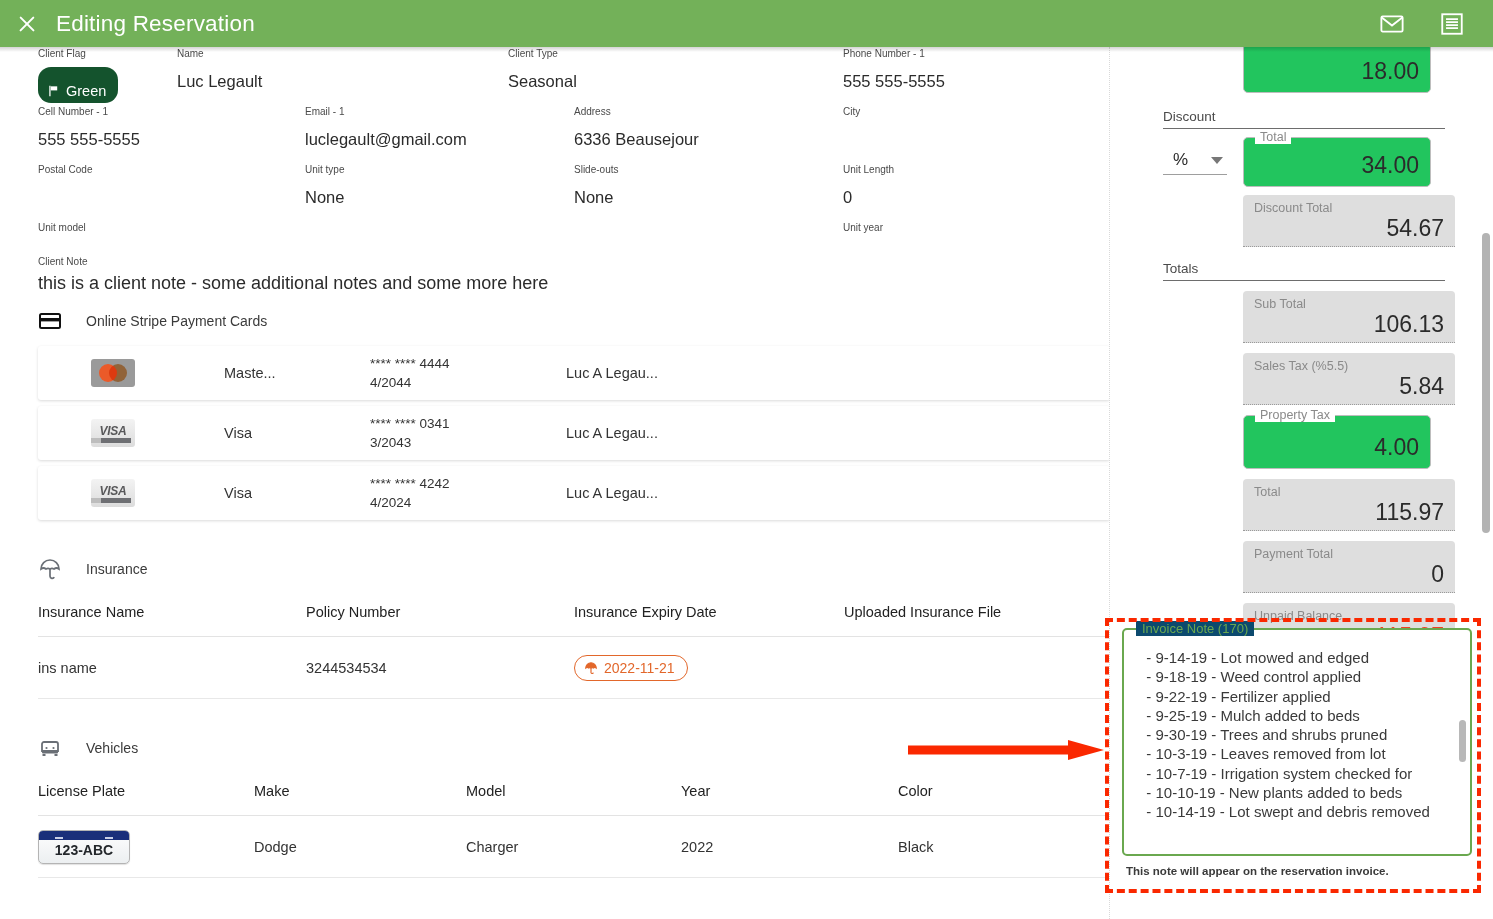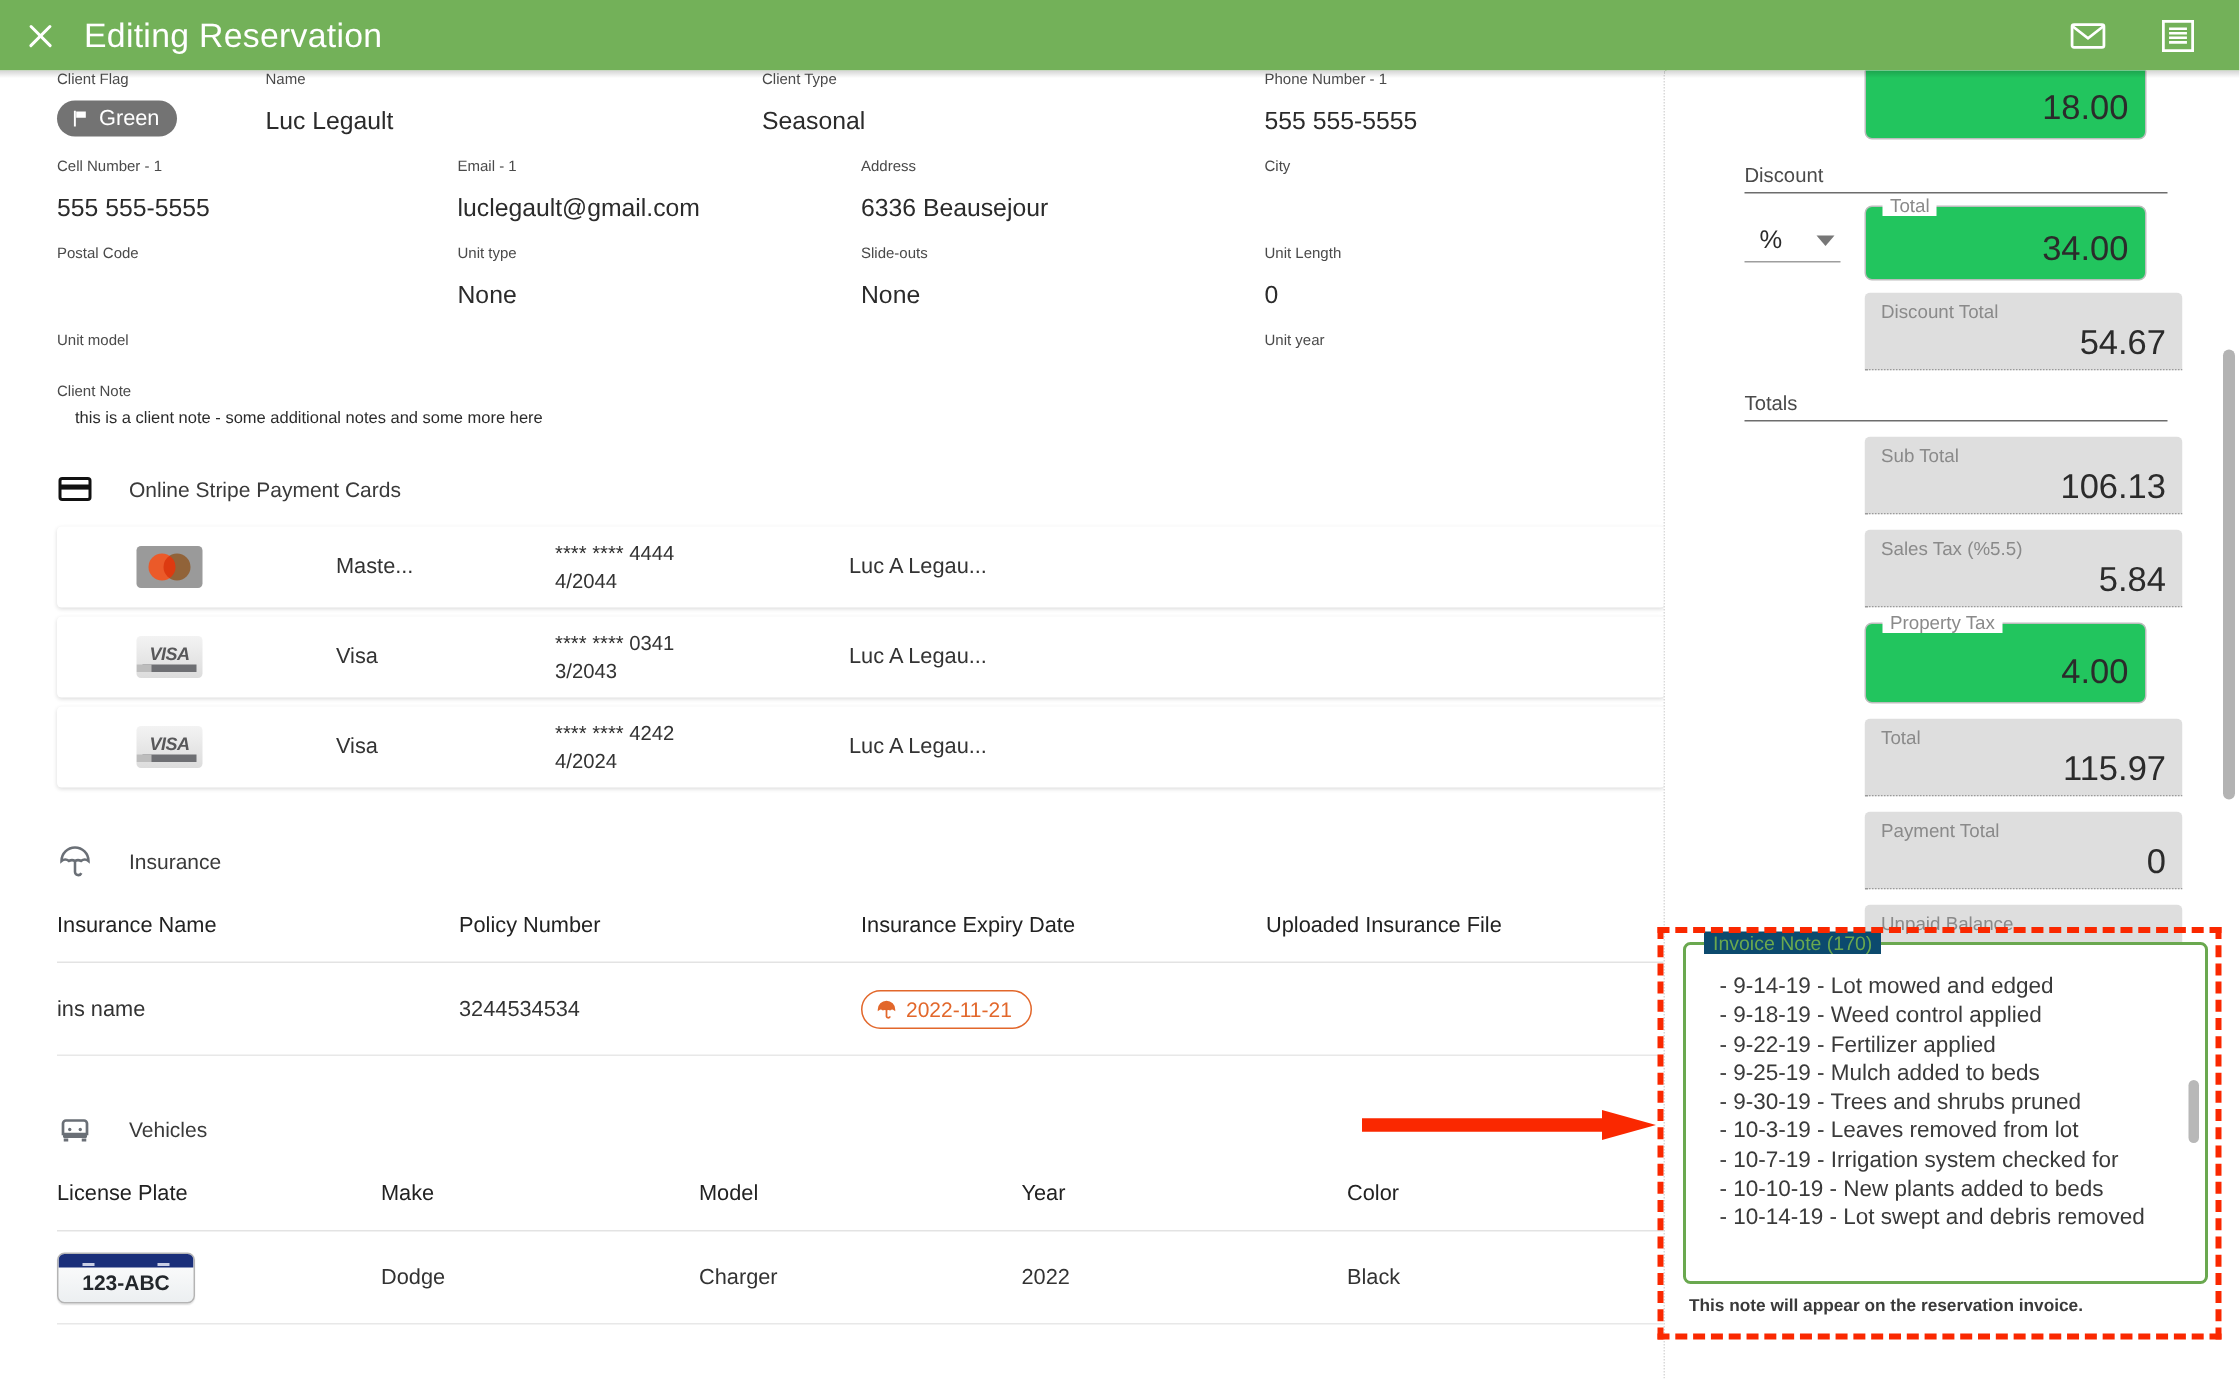--- a/index.html
+++ b/index.html
@@ -53,29 +53,29 @@
 
   
   .fields { position:relative; padding: 0 0 0 38px; }
   .frow { position:relative; height:58px; }
   .f { position:absolute; top:0; }
   .flabel { font-size:10px; color:#4a4a4a; line-height:14px; }
   .fvalue { font-size:16.5px; color:#2b2b2b; line-height:20px; margin-top:10px; white-space:nowrap; }
 
   .flag-chip {
     display:inline-flex; align-items:center; gap:5px;
-    background:#737373; color:#fff; border-radius:13px;
-    padding:4px 12px 4px 9px; margin-top:6px; font-size:14.5px;
+    background:#14532d; color:#fff; border-radius:13px;
+    padding:16px 12px 4px 9px; margin-top:6px; font-size:14.5px;
   }
   .flag-chip svg { display:block; }
 
-  .note-line { font-size:11px; color:#2b2b2b; padding-left:50px; margin-top:-4px; }
-
-  
-  .sect { padding-left:38px; margin-top:28px; }
+  .note-line { font-size:18px; color:#2b2b2b; padding-left:38px; margin-top:-4px; }
+
+  
+  .sect { padding-left:38px; margin-top:14px; }
   .sect-head { display:flex; align-items:center; gap:24px; height:26px; }
   .sect-icon { width:24px; height:24px; flex:0 0 auto; display:block; }
   .sect-title { font-size:14px; color:#3a3a3a; }
 
   
   .cards { margin-top:12px; width:1072px; }
   .card-row {
     display:flex; align-items:center; height:54px; background:#fff;
     box-shadow: 0 1px 3px rgba(0,0,0,.15); border-radius:3px;
     margin-bottom:6px;

